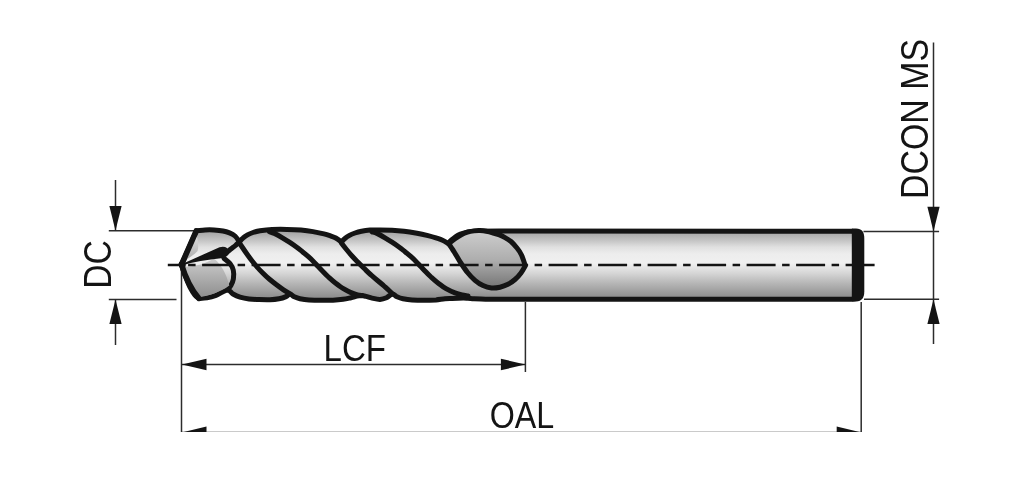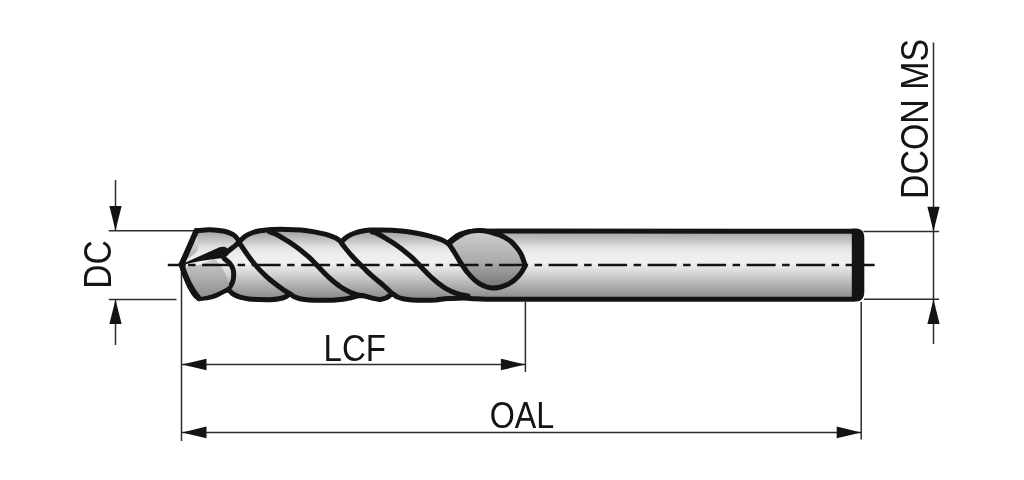--- a/index.html
+++ b/index.html
@@ -1,16 +1,16 @@
 <!DOCTYPE html>
 <html><head>
 <meta charset="utf-8">
 <style>
   html,body{margin:0;padding:0;background:#ffffff;}
-  #stage{position:relative;width:1024px;height:480px;background:#ffffff;overflow:hidden;
+  #stage{position:relative;width:1024px;height:432px;background:#ffffff;overflow:hidden;
          font-family:"Liberation Sans", sans-serif;}
   svg{position:absolute;left:0;top:0;}
   text{-webkit-font-smoothing:antialiased;}
 </style>
 </head>
 <body>
 <div id="stage">
 <svg width="1024" height="480" viewBox="0 0 1024 480">
   <defs>
     <linearGradient id="body" x1="0" y1="231" x2="0" y2="298" gradientUnits="userSpaceOnUse">

